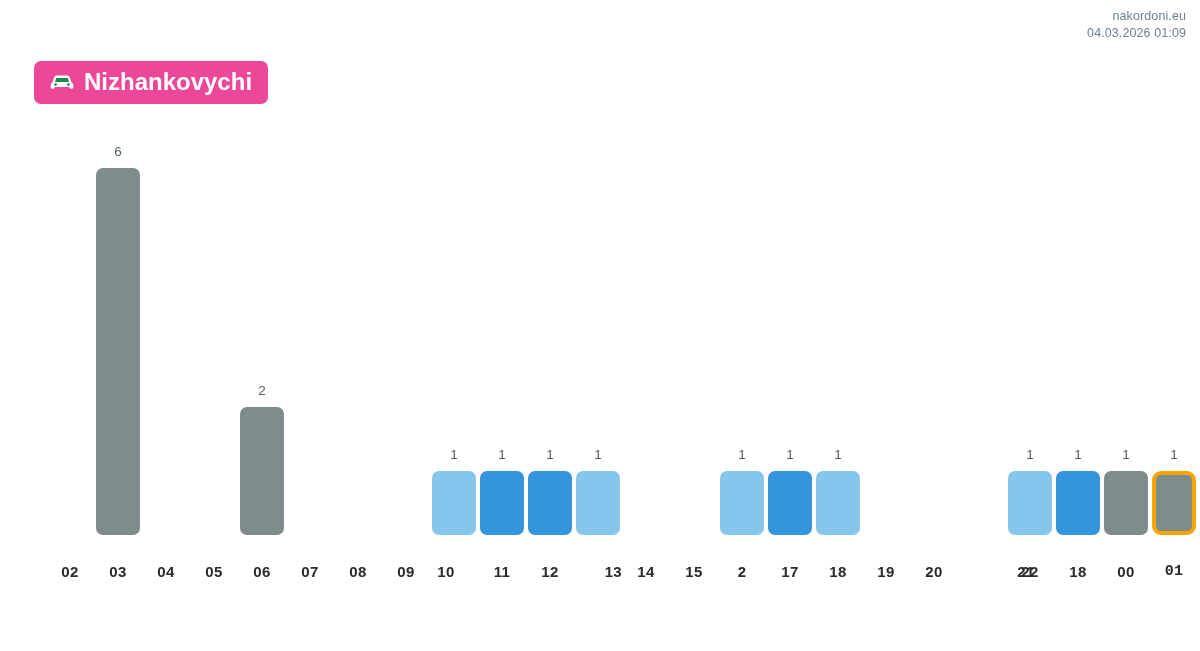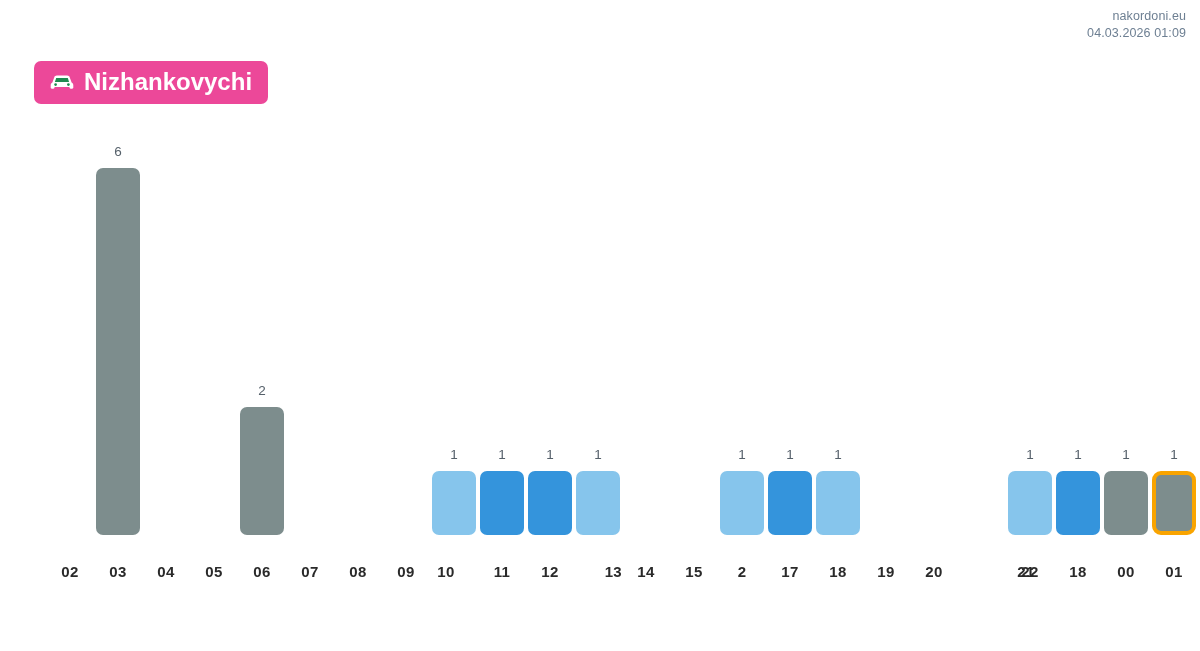--- a/index.html
+++ b/index.html
@@ -268,15 +268,15 @@
       <div class="tick" style="left: 624px;">15</div>
       <div class="tick" style="left: 672px;">2</div>
       <div class="tick" style="left: 720px;">17</div>
       <div class="tick" style="left: 768px;">18</div>
       <div class="tick" style="left: 816px;">19</div>
       <div class="tick" style="left: 864px;">20</div>
       <div class="tick" style="left: 956px;">21</div>
       <div class="tick" style="left: 960px;">22</div>
       <div class="tick" style="left: 1008px;">18</div>
       <div class="tick" style="left: 1056px;">00</div>
-      <div class="tick" style="left: 1104px;">01</div>
+      <div class="tick" style="left: 1104px; font-family: Liberation Mono, monospace;">01</div>
     </div>
 </div>
 
 </body></html>

